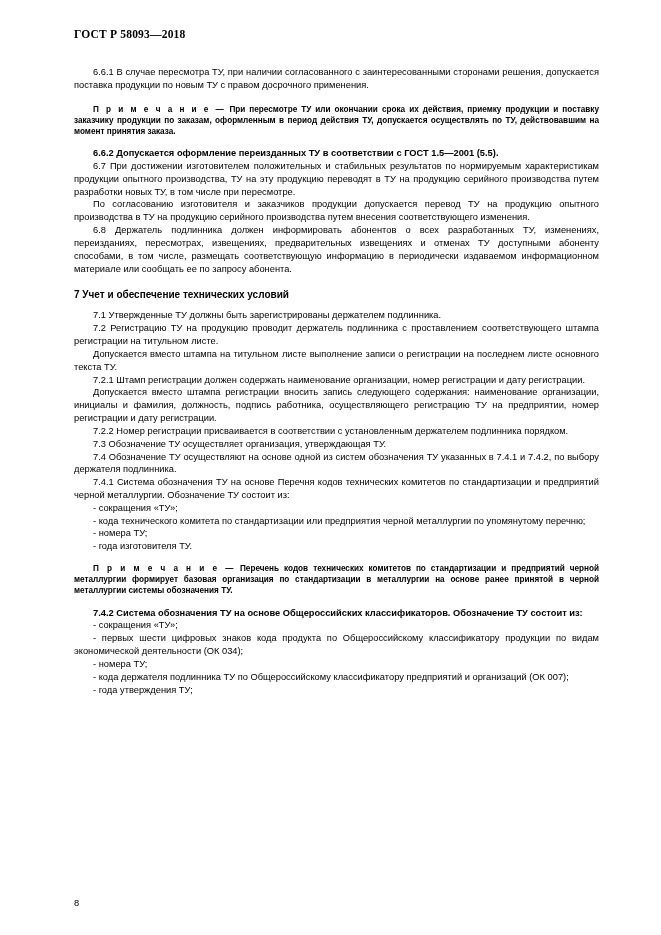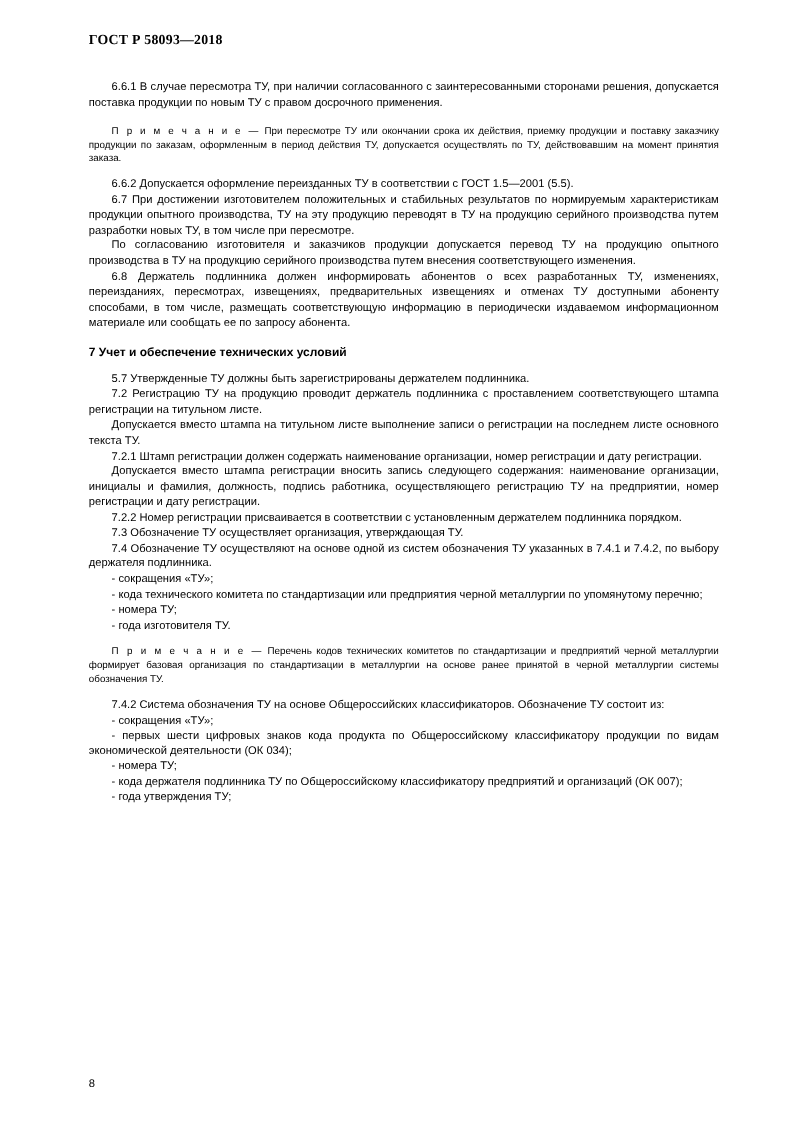--- a/index.html
+++ b/index.html
@@ -49,20 +49,21 @@
     letter-spacing: 1.6px;
   }
   .section-title {
     font-size: 10px;
     font-weight: bold;
     margin: 14px 0 9px 0;
     text-indent: 0;
   }
   .gap-top {
     margin-top: 10px;
+    font-weight: bold;
   }
   .dash-item {
     text-indent: 19px;
     font-size: 9.3px;
     line-height: 1.38;
   }
   .page-number {
     position: absolute;
     left: 74px;
     bottom: 27px;
@@ -83,28 +84,29 @@
     <span class="note-label">П р и м е ч а н и е —</span><span> При пересмотре ТУ или окончании срока их действия, приемку продукции и поставку заказчику продукции по заказам, оформленным в период действия ТУ, допускается осуществлять по ТУ, действовавшим на момент принятия заказа.</span>
   </p>
 
   <p class="indent gap-top">6.6.2 Допускается оформление переизданных ТУ в соответствии с ГОСТ 1.5—2001 (5.5).</p>
   <p class="indent">6.7 При достижении изготовителем положительных и стабильных результатов по нормируемым характеристикам продукции опытного производства, ТУ на эту продукцию переводят в ТУ на продукцию серийного производства путем разработки новых ТУ, в том числе при пересмотре.</p>
   <p class="indent">По согласованию изготовителя и заказчиков продукции допускается перевод ТУ на продукцию опытного производства в ТУ на продукцию серийного производства путем внесения соответствующего изменения.</p>
   <p class="indent">6.8 Держатель подлинника должен информировать абонентов о всех разработанных ТУ, изменениях, переизданиях, пересмотрах, извещениях, предварительных извещениях и отменах ТУ доступными абоненту способами, в том числе, размещать соответствующую информацию в периодически издаваемом информационном материале или сообщать ее по запросу абонента.</p>
 
   <div class="section-title">7  Учет и обеспечение технических условий</div>
 
-  <p class="indent">5.7 Утвержденные ТУ должны быть зарегистрированы держателем подлинника.</p>
+  <p class="indent">7.1 Утвержденные ТУ должны быть зарегистрированы держателем подлинника.</p>
   <p class="indent">7.2 Регистрацию ТУ на продукцию проводит держатель подлинника с проставлением соответствующего штампа регистрации на титульном листе.</p>
   <p class="indent">Допускается вместо штампа на титульном листе выполнение записи о регистрации на последнем листе основного текста ТУ.</p>
   <p class="indent">7.2.1 Штамп регистрации должен содержать наименование организации, номер регистрации и дату регистрации.</p>
   <p class="indent">Допускается вместо штампа регистрации вносить запись следующего содержания: наименование организации, инициалы и фамилия, должность, подпись работника, осуществляющего регистрацию ТУ на предприятии, номер регистрации и дату регистрации.</p>
   <p class="indent">7.2.2 Номер регистрации присваивается в соответствии с установленным держателем подлинника порядком.</p>
   <p class="indent">7.3 Обозначение ТУ осуществляет организация, утверждающая ТУ.</p>
   <p class="indent">7.4 Обозначение ТУ осуществляют на основе одной из систем обозначения ТУ указанных в 7.4.1 и 7.4.2, по выбору держателя подлинника.</p>
+  <p class="indent">7.4.1 Система обозначения ТУ на основе Перечня кодов технических комитетов по стандартизации и предприятий черной металлургии. Обозначение ТУ состоит из:</p>
 
   <p class="dash-item">- сокращения «ТУ»;</p>
   <p class="dash-item">- кода технического комитета по стандартизации или предприятия черной металлургии по упомянутому перечню;</p>
   <p class="dash-item">- номера ТУ;</p>
   <p class="dash-item">- года изготовителя ТУ.</p>
 
   <p class="note gap-top">
     <span class="note-label">П р и м е ч а н и е —</span><span> Перечень кодов технических комитетов по стандартизации и предприятий черной металлургии формирует базовая организация по стандартизации в металлургии на основе ранее принятой в черной металлургии системы обозначения ТУ.</span>
   </p>
 

